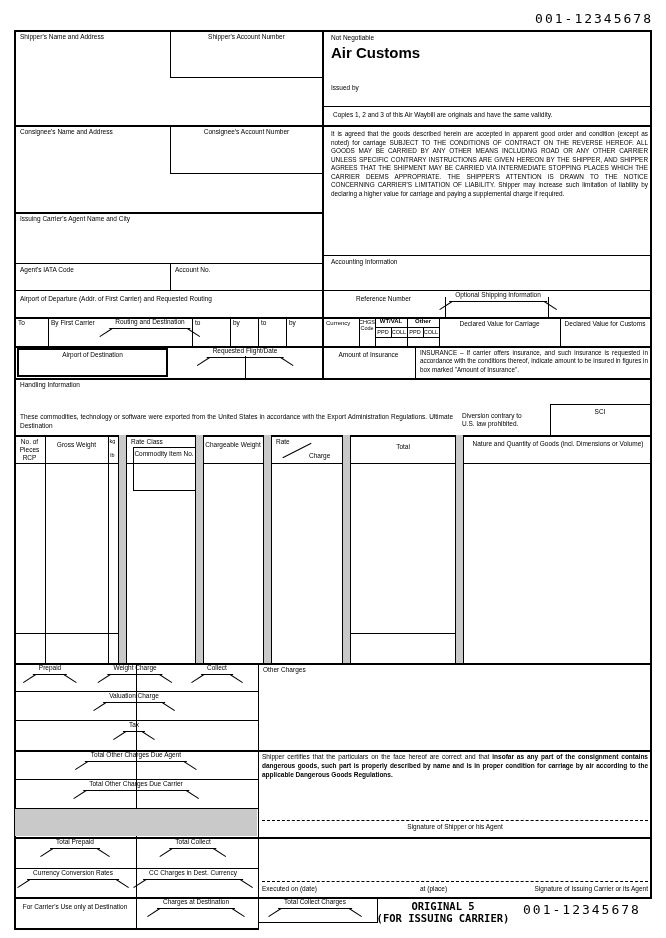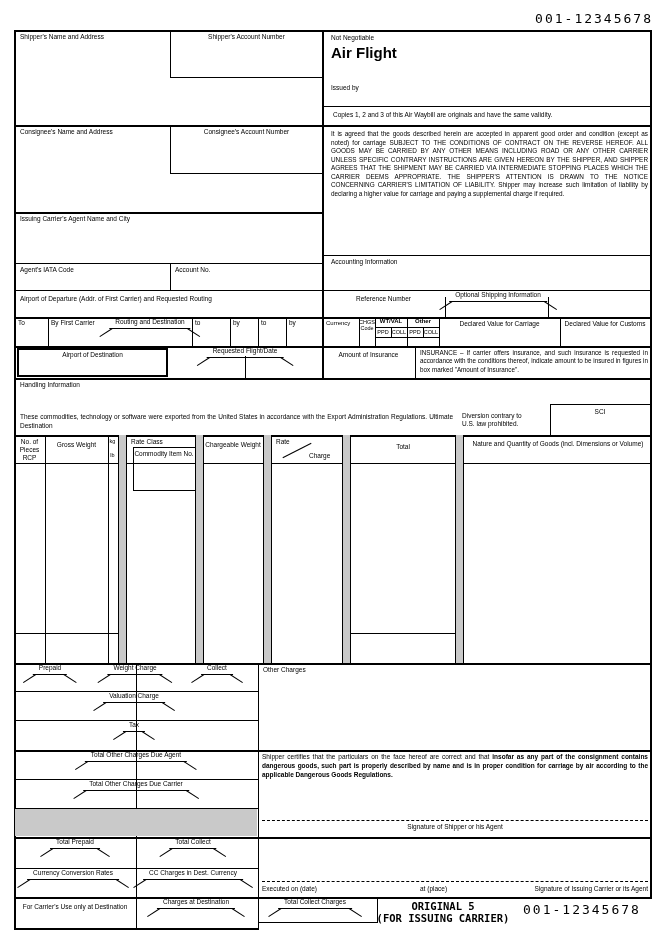--- a/index.html
+++ b/index.html
@@ -116,21 +116,21 @@
   <div class="hl" style="left:14px;top:868px;width:244px;"></div>
 
   <div class="vl" style="left:377px;top:897px;height:25px;"></div>
   <div class="hl" style="left:258px;top:922px;width:120px;"></div>
 
   <div class="t" style="left:20px;top:33px;">Shipper's Name and Address</div>
   <div class="tw tc" style="left:170px;top:33px;width:153px;">Shipper's Account Number</div>
   <div class="field" style="left:16px;top:42px;width:150px;height:78px;"></div>
 
   <div class="t" style="left:331px;top:34px;">Not Negotiable</div>
-  <div class="t b" style="left:331px;top:44px;font-size:15px;">Air Flight</div>
+  <div class="t b" style="left:331px;top:44px;font-size:15px;">Air Customs</div>
   <div class="t" style="left:331px;top:84px;">Issued by</div>
   <div class="t" style="left:333px;top:111px;">Copies 1, 2 and 3 of this Air Waybill are originals and have the same validity.</div>
 
   <div class="t" style="left:20px;top:128px;">Consignee's Name and Address</div>
   <div class="tw tc" style="left:170px;top:128px;width:153px;">Consignee's Account Number</div>
   <div class="field" style="left:16px;top:138px;width:150px;height:70px;"></div>
 
   <div class="tw tj" style="left:331px;top:130px;width:317px;font-size:6.4px;line-height:1.33;">It is agreed that the goods described herein are accepted in apparent good order and condition (except as noted) for carriage SUBJECT TO THE CONDITIONS OF CONTRACT ON THE REVERSE HEREOF. ALL GOODS MAY BE CARRIED BY ANY OTHER MEANS INCLUDING ROAD OR ANY OTHER CARRIER UNLESS SPECIFIC CONTRARY INSTRUCTIONS ARE GIVEN HEREON BY THE SHIPPER, AND SHIPPER AGREES THAT THE SHIPMENT MAY BE CARRIED VIA INTERMEDIATE STOPPING PLACES WHICH THE CARRIER DEEMS APPROPRIATE. THE SHIPPER'S ATTENTION IS DRAWN TO THE NOTICE CONCERNING CARRIER'S LIMITATION OF LIABILITY. Shipper may increase such limitation of liability by declaring a higher value for carriage and paying a supplemental charge if required.</div>
 
   <div class="t" style="left:20px;top:215px;">Issuing Carrier's Agent Name and City</div>

